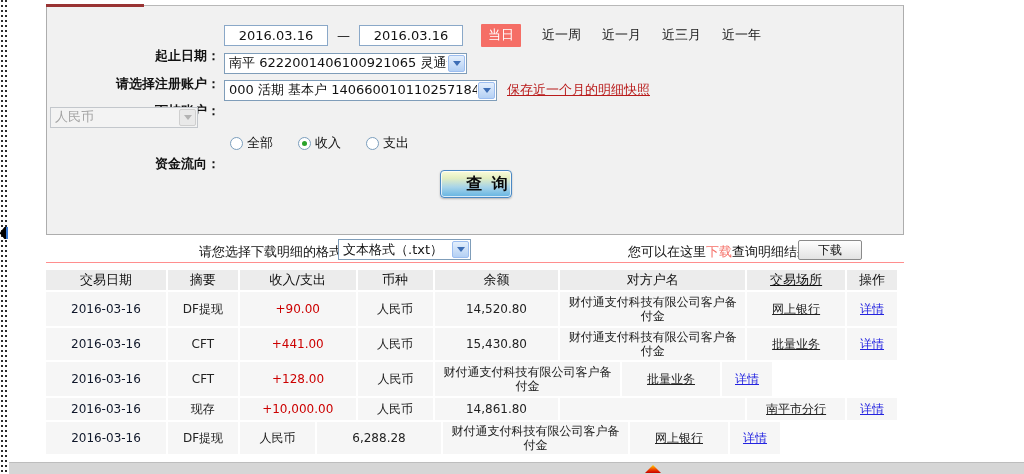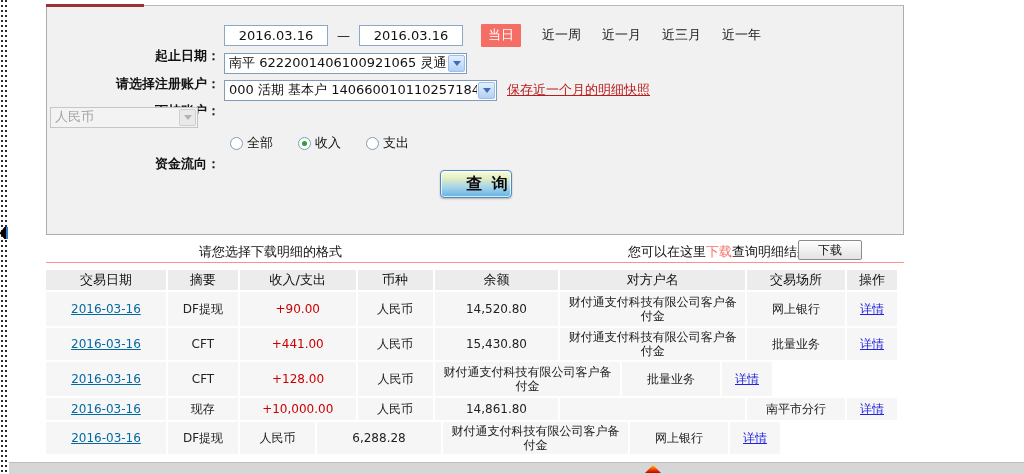--- a/index.html
+++ b/index.html
@@ -75,24 +75,24 @@
 
   .red-line { position:absolute; left:46px; top:262px; width:858px; height:1px; background:#ff8e8e; }
 
   
   .tbl { position:absolute; left:46px; top:270px; width:851px; font-size:12px; color:#222; }
   .trow { display:flex; gap:2px; margin-bottom:2px; }
   .cell { display:flex; align-items:center; justify-content:center; text-align:center;
           background:#f6f6f6; line-height:14px; }
   .thead .cell { background:#ececec; font-size:13px; color:#111; }
   .c1{width:120px;} .c2{width:70px;} .c3{width:116px;} .c4{width:75px;}
-  .c5{width:124px;} .c6{width:185px; padding:0 4px;} .c7{width:98px;} .c8{width:50px;}
+  .c5{width:124px;} .c6{width:185px; padding:0 4px;} .c7{width:98px;text-decoration:underline;} .c8{width:50px;}
   .h20 .cell{height:20px;text-align:center;} .h34 .cell{height:34px;} .h32 .cell{height:32px;} .h22 .cell{height:22px;}
   .amt { color:#cc0000; }
-  .datec { color:#0369a1;text-decoration:underline; }
+  .datec { color:#0f172a; }
   .detail-link { color:#2424e0; text-decoration:underline; cursor:pointer; }
 
   
   .bottom-bar { position:absolute; left:9px; top:462px; width:1015px; height:12px;
                 background:#d6d6d6; border-top:1px solid #bdbdbd; }
   .alert-icon { position:absolute; left:636px; top:2px; width:16px; height:8px;
                 background:linear-gradient(180deg,#ffd400 0%,#f03c00 60%,#c40000 100%);
                 clip-path:polygon(50% 0,100% 100%,0 100%); }
 </style>
 </head>
@@ -164,20 +164,26 @@
     </span>
     <span class="radio-opt" style="margin-left:25px">
       <span class="radio"></span>
       <span class="rlabel">支出</span>
     </span>
   </div>
 
   <button class="query-btn">查 询</button>
 
   <span class="dl-label">请您选择下载明细的格式</span>
+  <span class="select dl-select">
+    <span class="stext">文本格式（.txt）</span>
+    <span class="arrowbox">
+        <span class="chev"></span>
+      </span>
+  </span>
   <span class="dl-hint"><span>您可以在这里</span><span class="red">下载</span><span>查询明细结果</span></span>
   <button class="dl-btn">下载</button>
 
   <div class="red-line"></div>
 
   <div class="tbl">
     <div class="trow thead h20">
       <span class="cell c1">交易日期</span>
       <span class="cell c2">摘要</span>
       <span class="cell c3">收入/支出</span>

